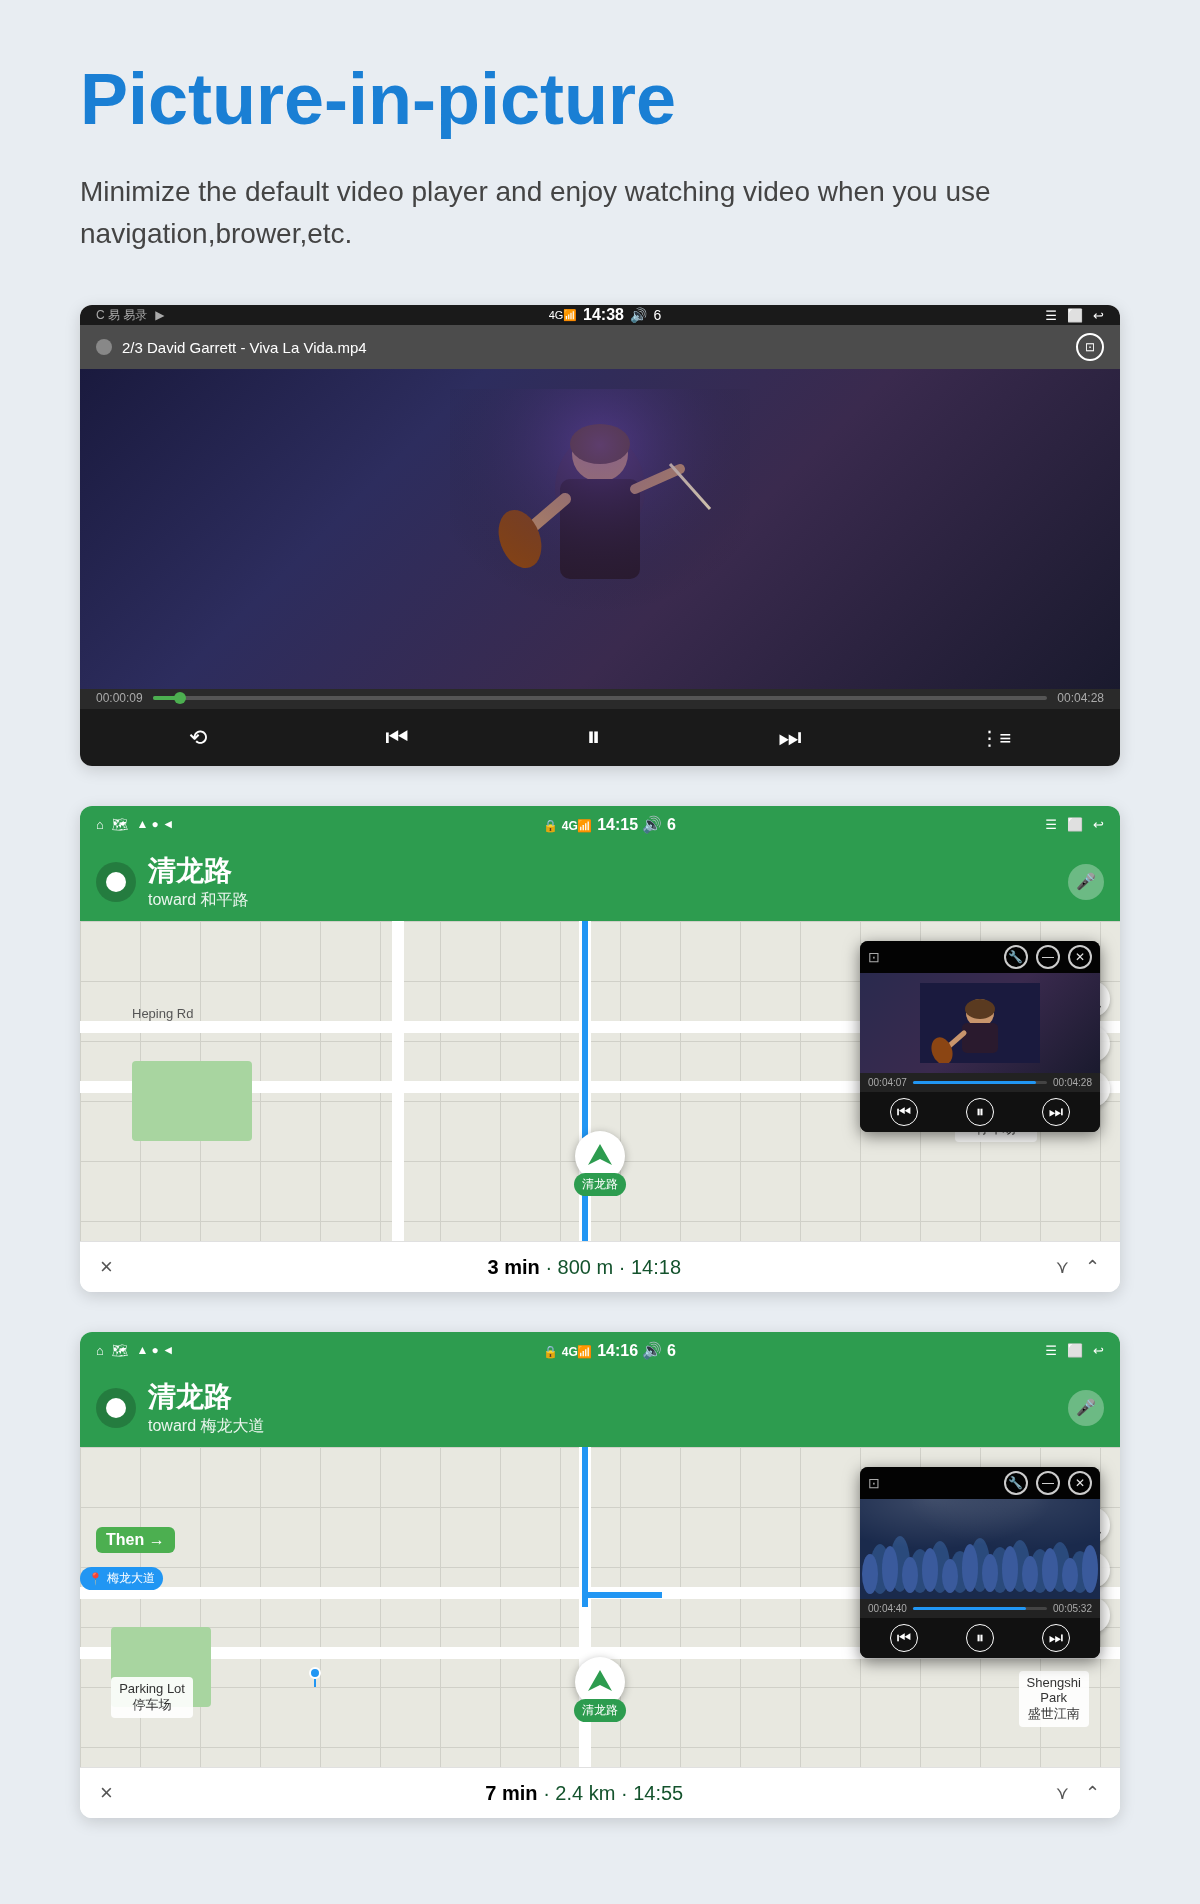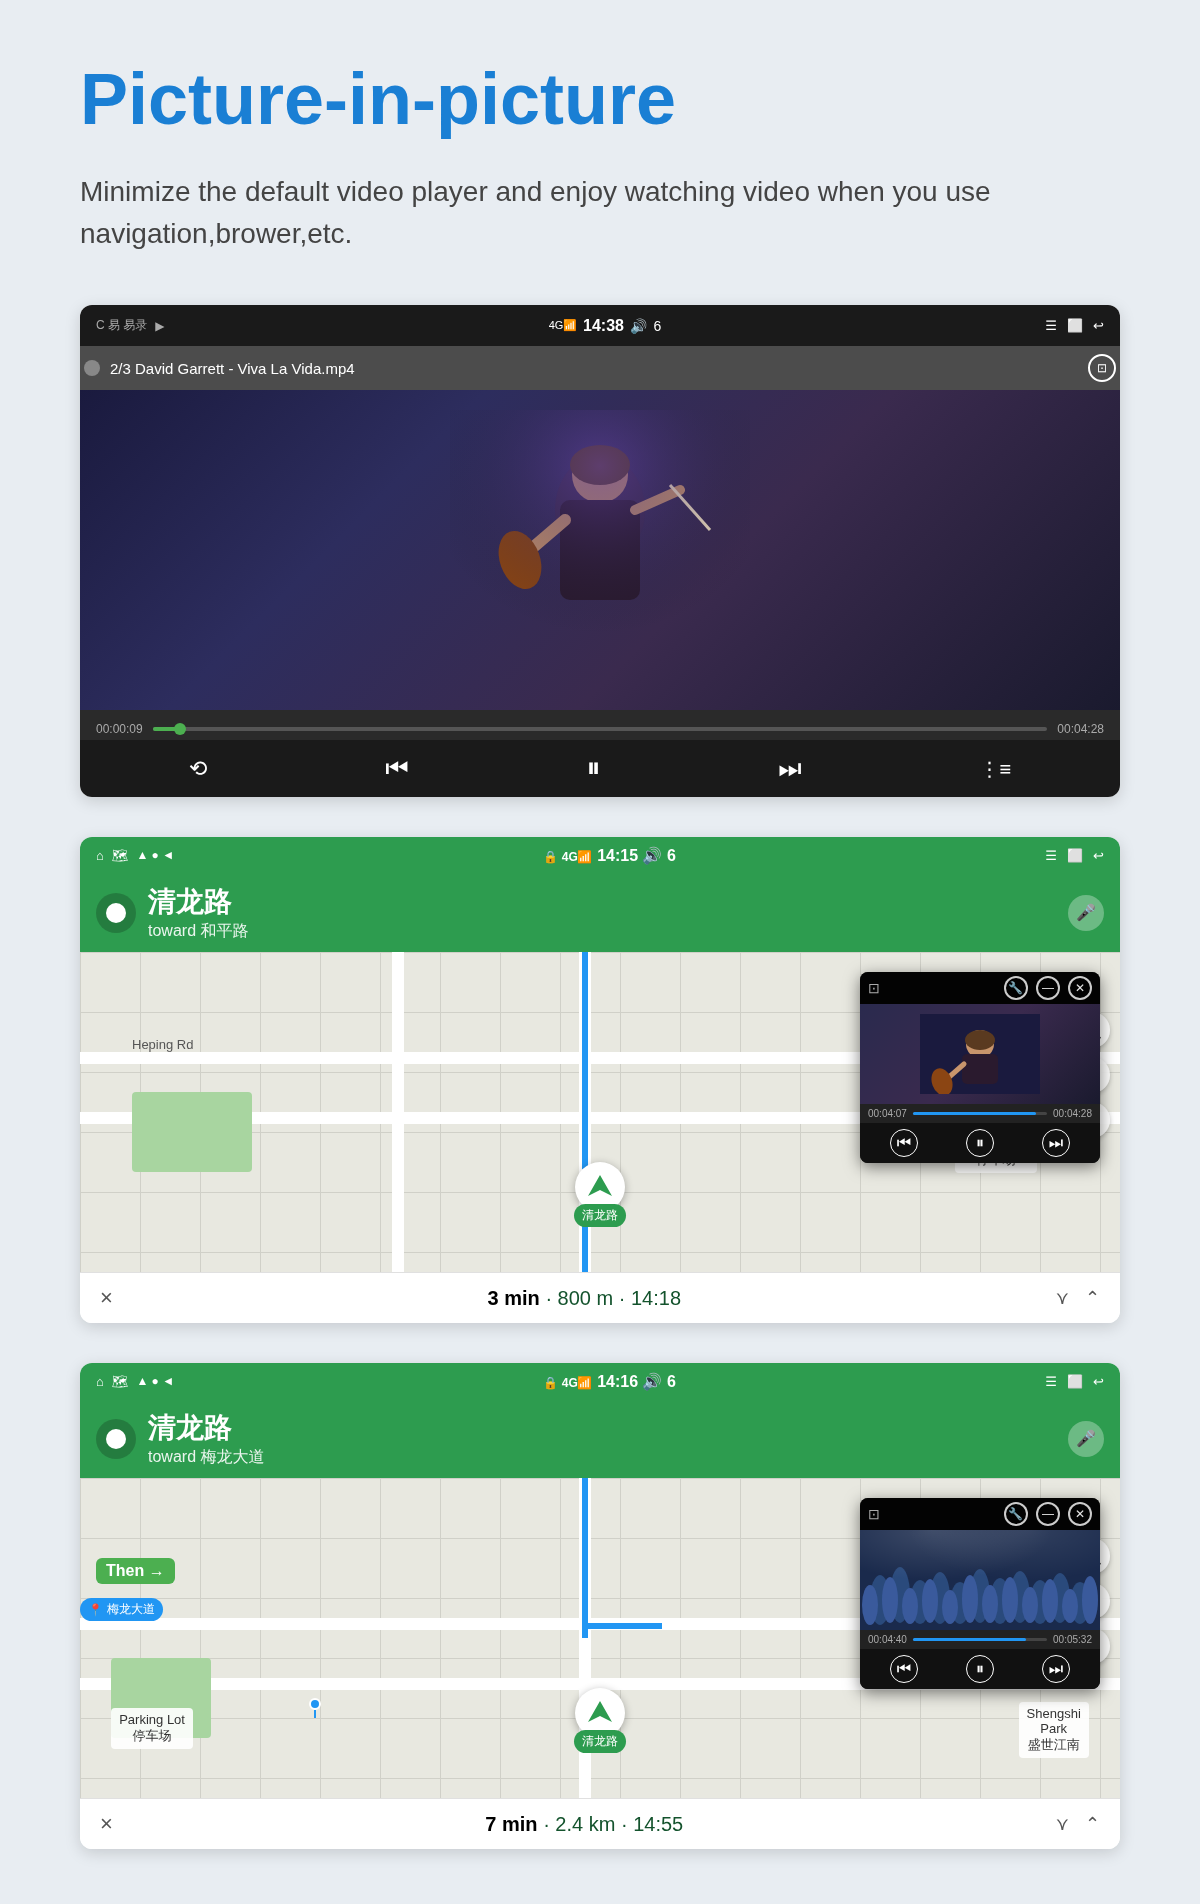--- a/index.html
+++ b/index.html
@@ -38,50 +38,50 @@
 
     
     .status-bar {
       background: #fff;
       display: flex;
       align-items: center;
       justify-content: space-between;
       padding: 6px 16px;
       font-size: 14px;
       color: #333;
-      height: 41px;
+      height: 20px;
     }
     .status-bar.dark {
       background: #1a1a1a;
       color: #fff;
     }
     .status-left { display: flex; align-items: center; gap: 8px; }
     .status-right { display: flex; align-items: center; gap: 10px; font-size: 13px; }
     .video-player-header {
       background: rgba(0,0,0,0.7);
       color: #fff;
       display: flex;
       align-items: center;
-      padding: 8px 4px;
+      padding: 8px 16px;
       font-size: 15px;
       gap: 10px;
     }
     .video-thumbnail {
       width: 100%;
       height: 320px;
       background: linear-gradient(135deg, #1a1a3e 0%, #2d2d5e 30%, #3a2a4e 60%, #1a1a2e 100%);
       display: flex;
       align-items: center;
       justify-content: center;
       position: relative;
       overflow: hidden;
     }
     .progress-bar-container {
       background: #2a2a2a;
-      padding: 12px 16px 4px;
+      padding: 2px 16px 4px;
       display: flex;
       align-items: center;
       gap: 10px;
     }
     .progress-bar-bg {
       flex: 1;
       height: 4px;
       background: #555;
       border-radius: 2px;
       position: relative;

